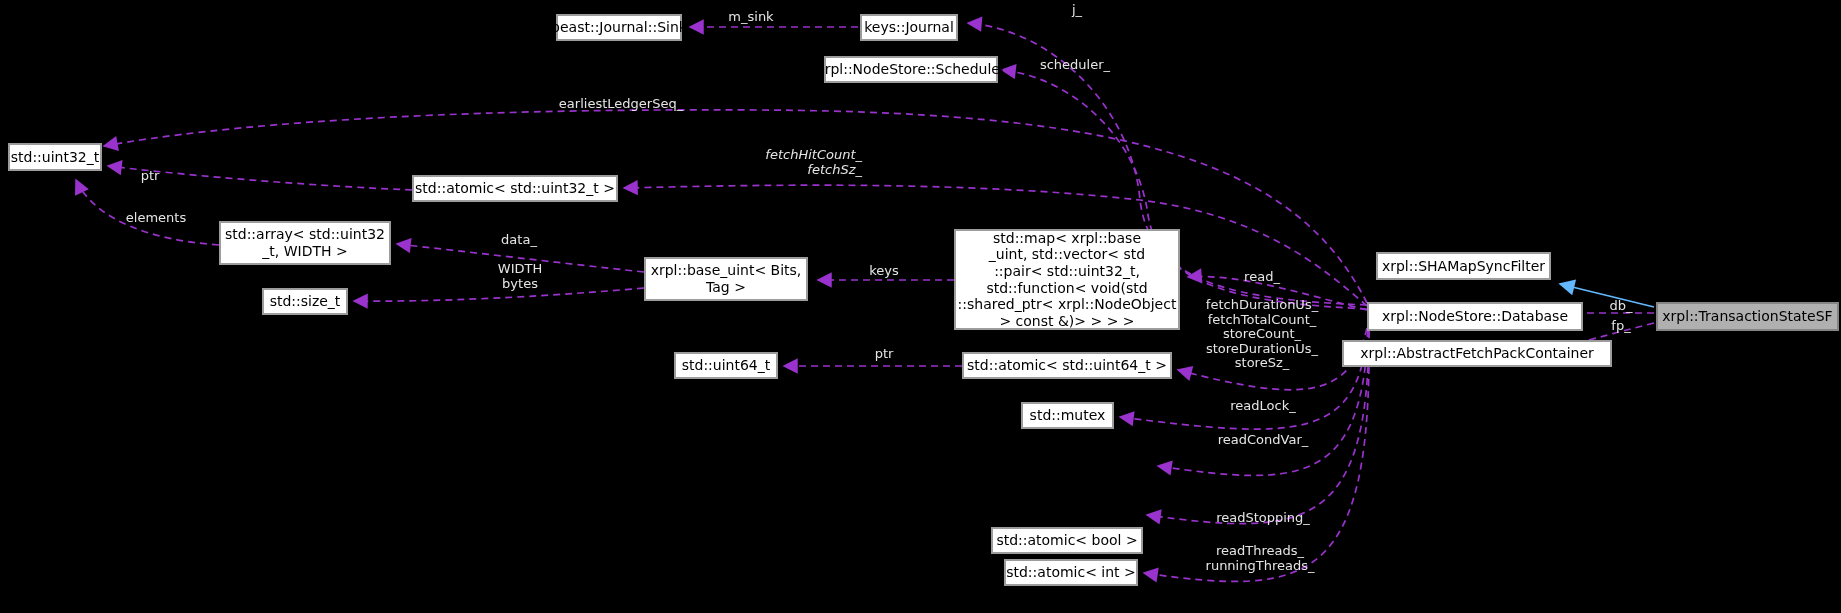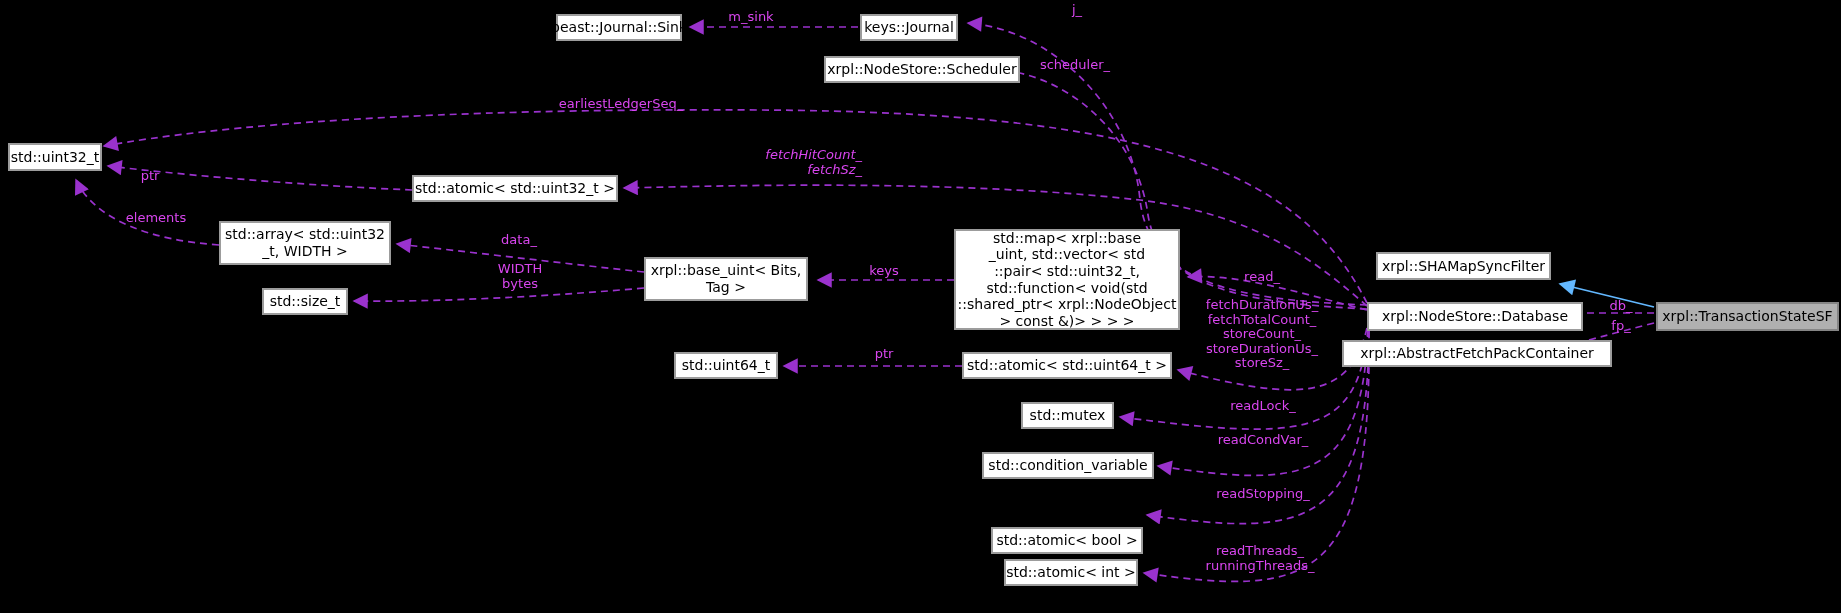--- a/index.html
+++ b/index.html
@@ -4,21 +4,21 @@
 <style>
   html,body{margin:0;padding:0;background:#000;}
   #canvas{position:relative;width:1841px;height:613px;background:#000;overflow:hidden;
           font-family:"DejaVu Sans", sans-serif;}
   #edges{position:absolute;left:0;top:0;width:1841px;height:613px;}
   .node{position:absolute;display:flex;align-items:center;justify-content:center;
         text-align:center;background:#fff;border:2px solid #9c9c9c;color:#000000;
         font-size:14px;line-height:1.18;white-space:pre-line;box-sizing:border-box;
         cursor:pointer;}
   .node.hl{background:#b0b0b0;border-color:#858585;}
-  .elabel{position:absolute;transform:translate(-50%,-50%);color:#d946ef;
+  .elabel{position:absolute;transform:translate(-50%,-50%);color:#e5e5e5;
           font-size:13px;line-height:1.12;white-space:pre;text-align:center;}
   .elabel.right{transform:translate(-100%,-50%);text-align:right;font-style:italic;}
 </style>
 </head>
 <body>
 
 <div id="canvas">
 
   <svg id="edges" viewBox="0 0 1841 613">
     <defs>
@@ -48,38 +48,37 @@
       <path d="M 1369,331 C 1372,585 1310,597 1144,573" marker-end="url(#arrP)"></path>
       <path d="M 962,366 L 784,366" marker-end="url(#arrP)"></path>
       <path d="M 1654,313 L 1565,313" marker-end="url(#arrP)"></path>
       <path d="M 1654,323 C 1615,333 1580,342 1550,351" marker-end="url(#arrP)"></path>
     </g>
     <path d="M 1654,307 L 1560,284" fill="none" stroke="#63b8ff" stroke-width="1.8" marker-end="url(#arrB)"></path>
   </svg>
 
   <div class="node" style="left:556px;top:14px;width:126px;height:27px">beast::Journal::Sink</div>
   <div class="node" style="left:860px;top:14px;width:98px;height:27px">keys::Journal</div>
-  <div class="node" style="left:824px;top:56px;width:196px;height:27px">xrpl::NodeStore::Scheduler</div>
+  <div class="node" style="left:824px;top:56px;width:174px;height:27px">xrpl::NodeStore::Scheduler</div>
   <div class="node" style="left:8px;top:143px;width:94px;height:28px">std::uint32_t</div>
   <div class="node" style="left:412px;top:175px;width:206px;height:27px">std::atomic&lt; std::uint32_t &gt;</div>
   <div class="node" style="left:219px;top:221px;width:172px;height:44px">std::array&lt; std::uint32
 _t, WIDTH &gt;</div>
   <div class="node" style="left:262px;top:288px;width:86px;height:27px">std::size_t</div>
   <div class="node" style="left:644px;top:257px;width:164px;height:44px">xrpl::base_uint&lt; Bits,
 Tag &gt;</div>
   <div class="node" style="left:954px;top:229px;width:226px;height:101px">std::map&lt; xrpl::base
 _uint, std::vector&lt; std
 ::pair&lt; std::uint32_t,
 std::function&lt; void(std
 ::shared_ptr&lt; xrpl::NodeObject
 &gt; const &amp;)&gt; &gt; &gt; &gt;</div>
   <div class="node" style="left:674px;top:352px;width:104px;height:27px">std::uint64_t</div>
   <div class="node" style="left:962px;top:352px;width:210px;height:27px">std::atomic&lt; std::uint64_t &gt;</div>
   <div class="node" style="left:1021px;top:402px;width:93px;height:27px">std::mutex</div>
-  <div class="node" style="left:982px;top:452px;width:172px;height:27px">std::condition_variable</div>
   <div class="node" style="left:991px;top:527px;width:152px;height:27px">std::atomic&lt; bool &gt;</div>
   <div class="node" style="left:1004px;top:559px;width:134px;height:27px">std::atomic&lt; int &gt;</div>
   <div class="node" style="left:1376px;top:252px;width:175px;height:28px">xrpl::SHAMapSyncFilter</div>
   <div class="node" style="left:1367px;top:302px;width:216px;height:29px">xrpl::NodeStore::Database</div>
   <div class="node" style="left:1342px;top:340px;width:270px;height:27px">xrpl::AbstractFetchPackContainer</div>
   <div class="node hl" style="left:1656px;top:302px;width:183px;height:29px">xrpl::TransactionStateSF</div>
 
   <span class="elabel" style="left:751px;top:17px">m_sink</span>
   <span class="elabel" style="left:1077px;top:10px">j_</span>
   <span class="elabel" style="left:1075px;top:65px">scheduler_</span>
@@ -94,19 +93,19 @@
   <span class="elabel" style="left:884px;top:271px">keys</span>
   <span class="elabel" style="left:1262px;top:277px">read_</span>
   <span class="elabel" style="left:1262px;top:334px">fetchDurationUs_
 fetchTotalCount_
 storeCount_
 storeDurationUs_
 storeSz_</span>
   <span class="elabel" style="left:884px;top:354px">ptr</span>
   <span class="elabel" style="left:1263px;top:406px">readLock_</span>
   <span class="elabel" style="left:1263px;top:440px">readCondVar_</span>
-  <span class="elabel" style="left:1263px;top:494px">readStopping_</span>
+  <span class="elabel" style="left:1263px;top:518px">readStopping_</span>
   <span class="elabel" style="left:1260px;top:559px">readThreads_
 runningThreads_</span>
   <span class="elabel" style="left:1621px;top:306px">db_</span>
   <span class="elabel" style="left:1621px;top:326px">fp_</span>
 
 </div>
 
 </body></html>

